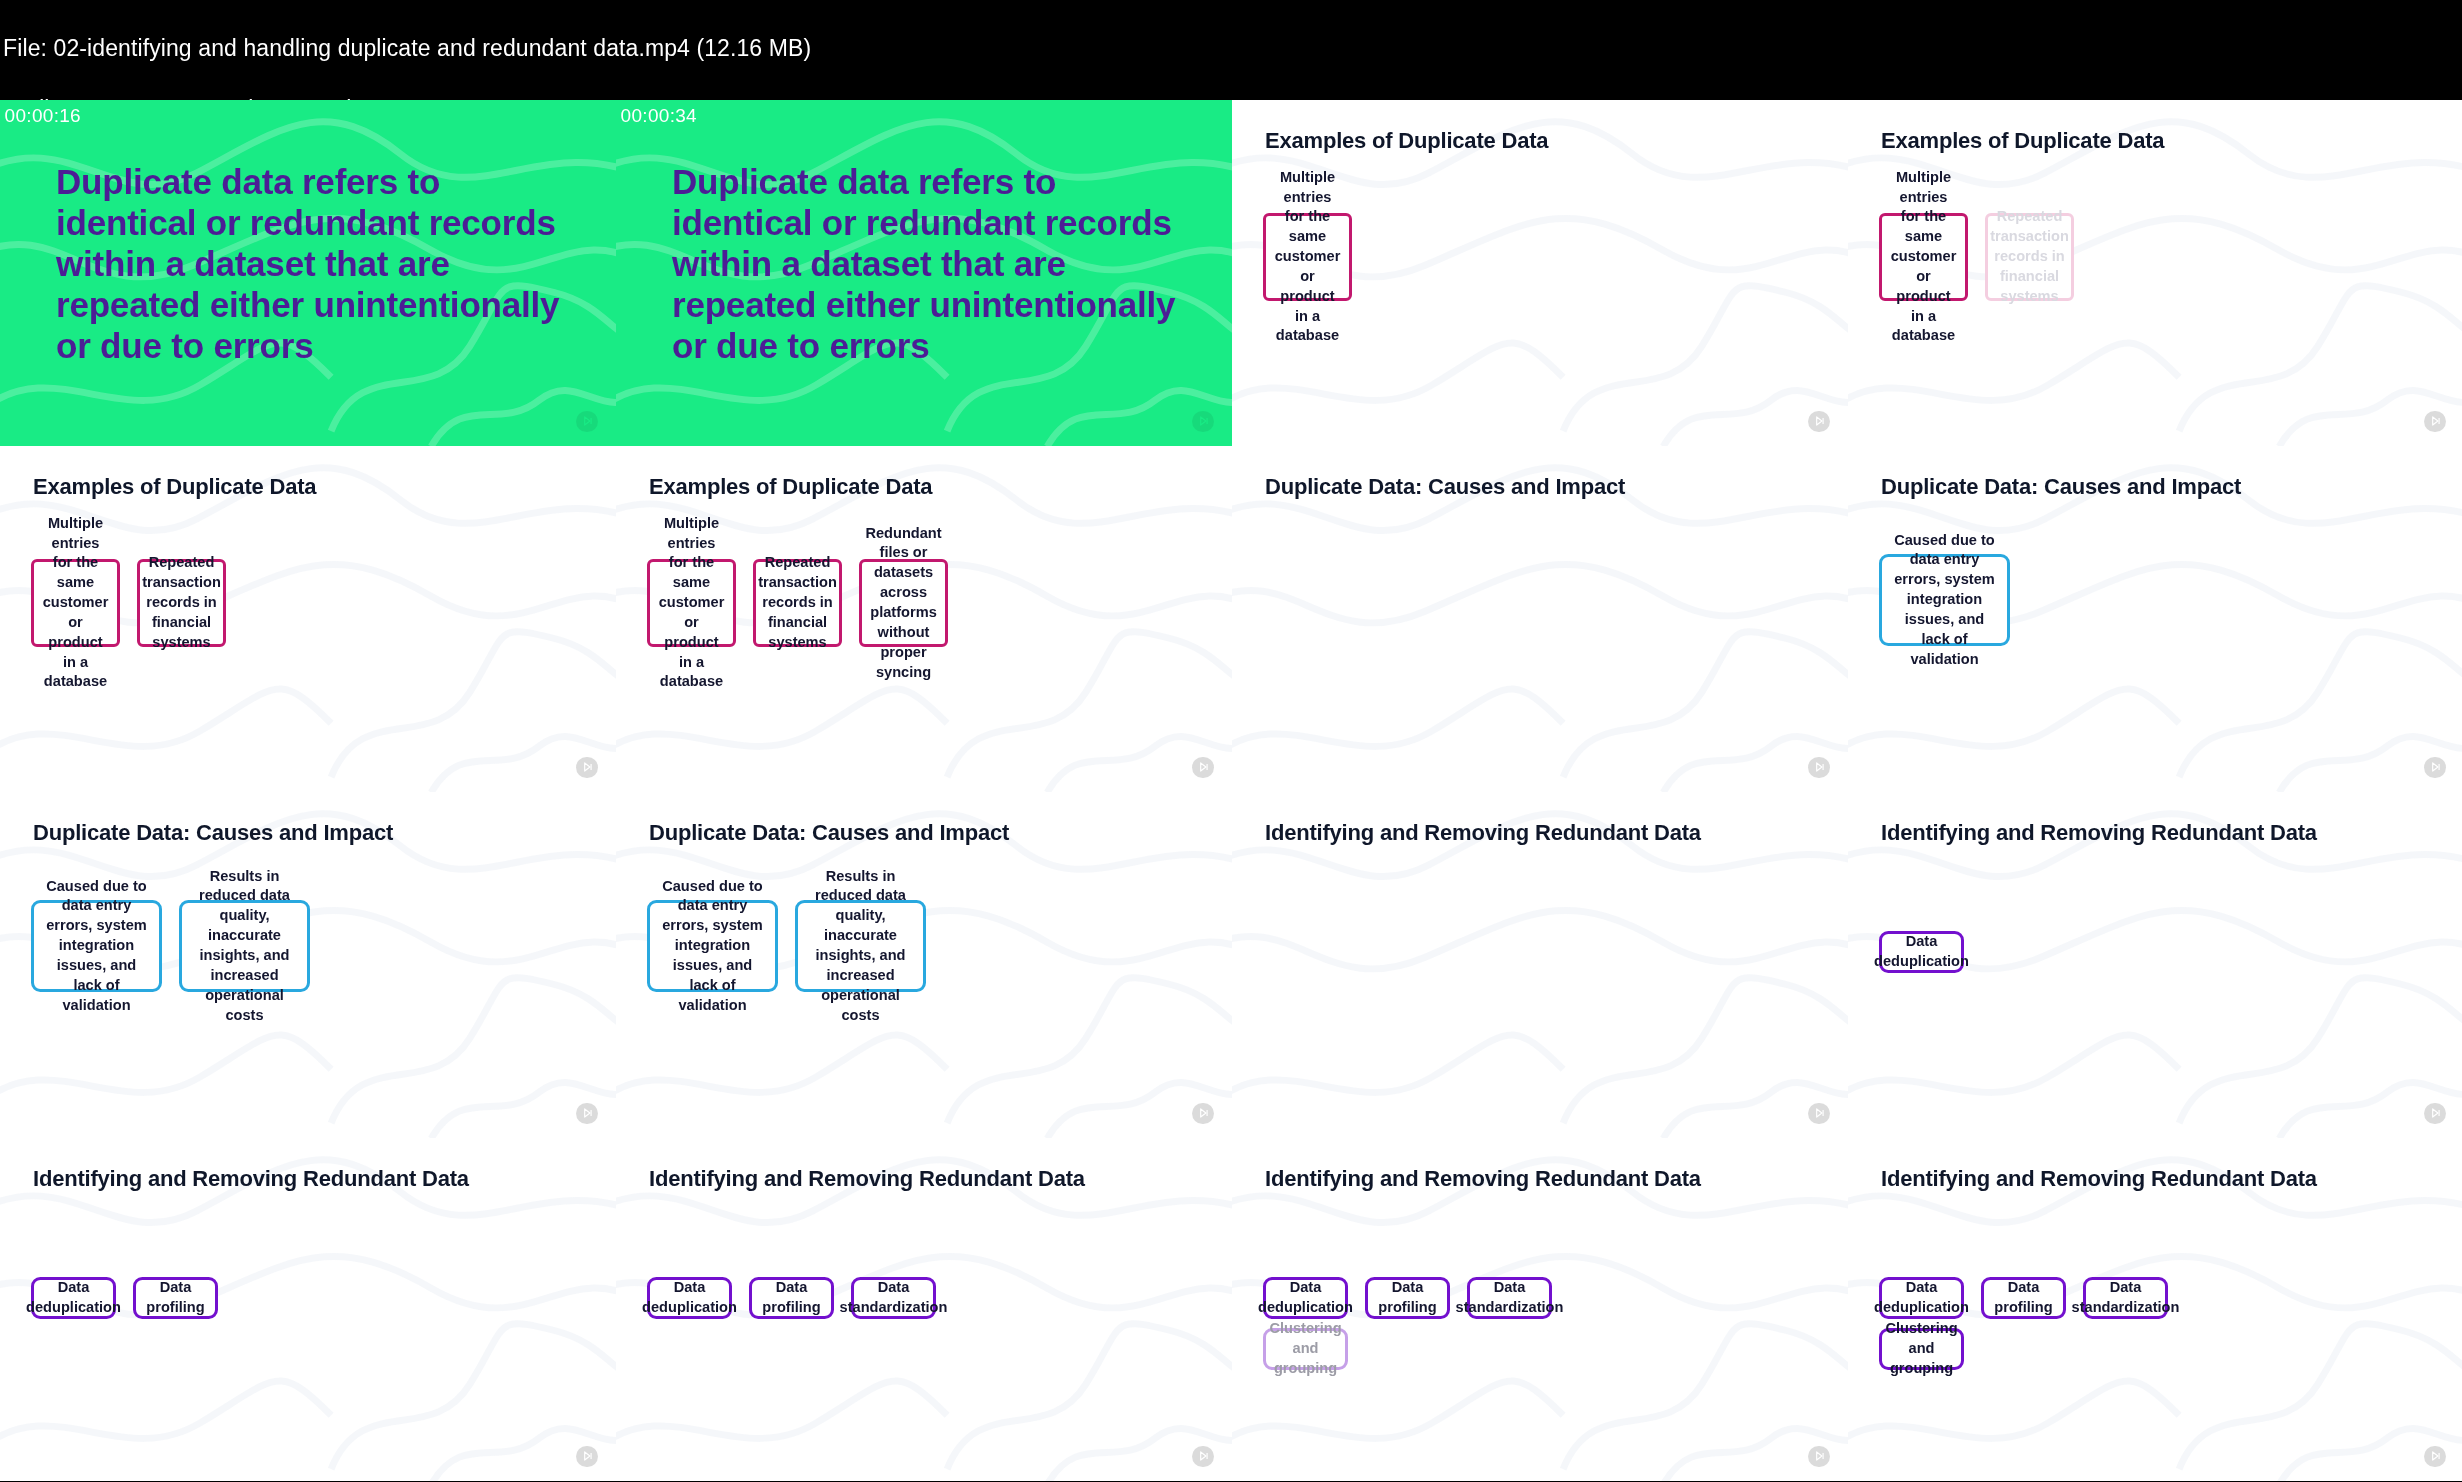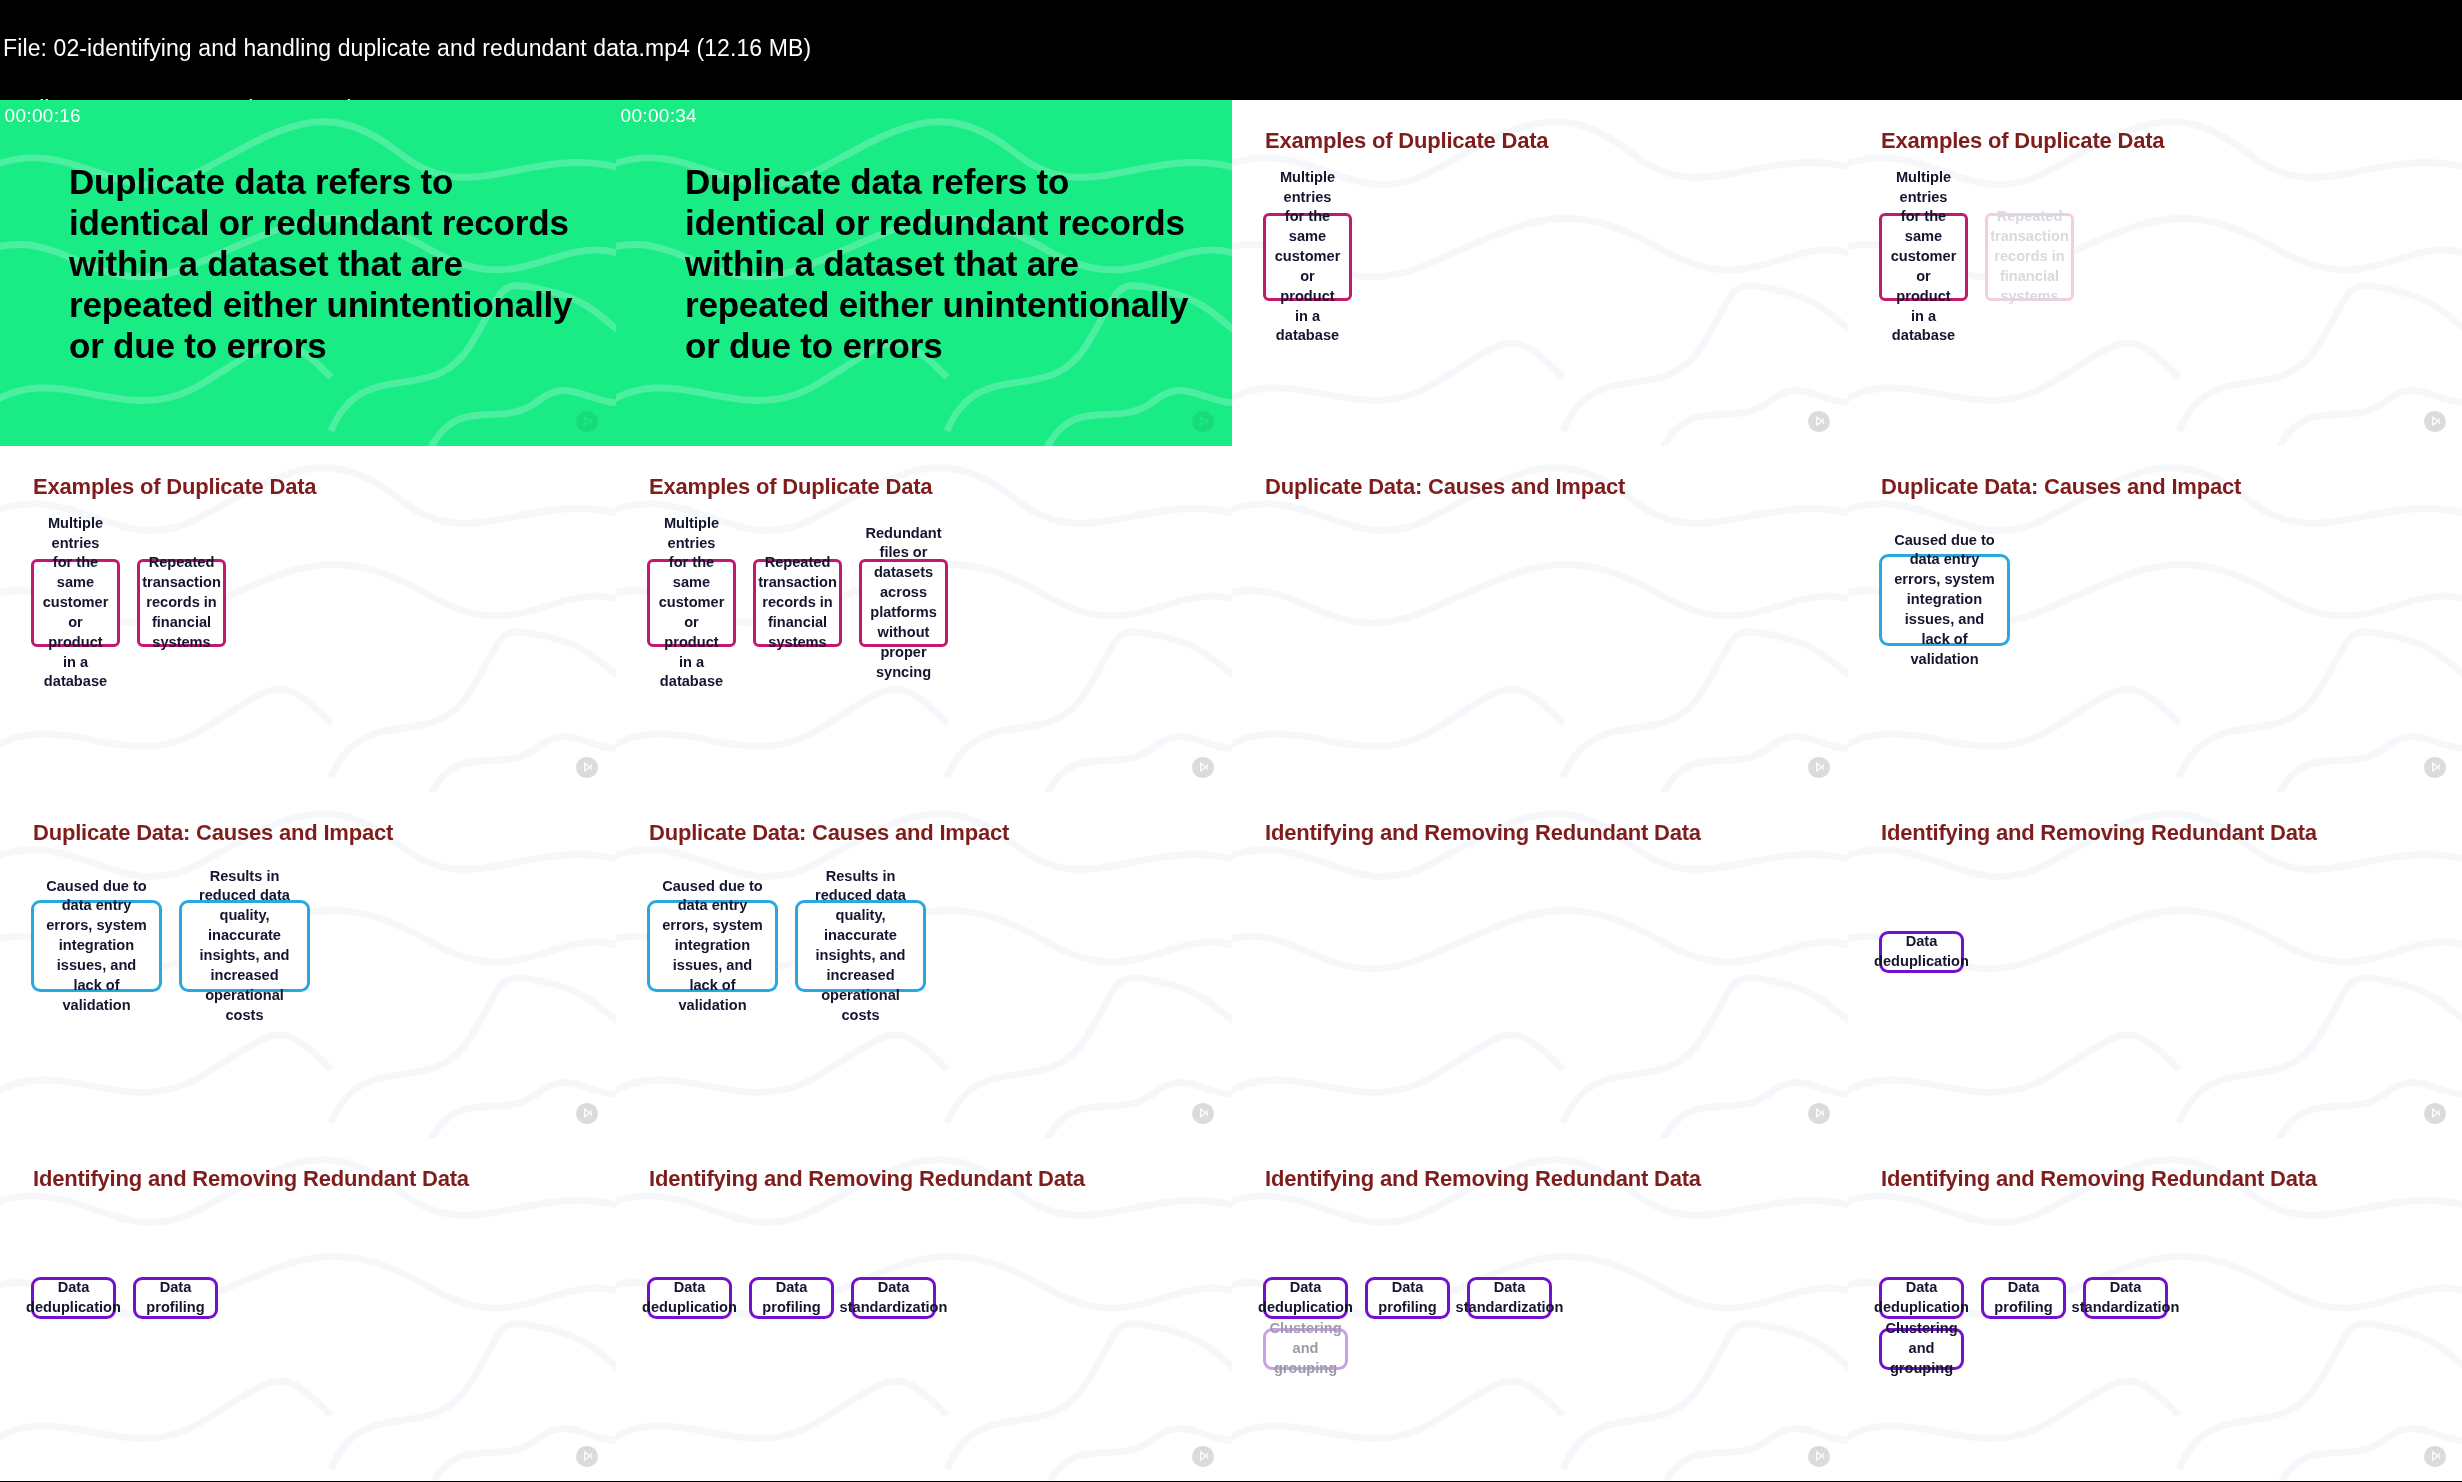--- a/index.html
+++ b/index.html
@@ -43,41 +43,41 @@
   .tex { position: absolute; inset: 0; pointer-events: none; }
 
   
   .slide-quote {
     background: #19EB85;
     width: 100%; height: 100%;
     position: relative;
   }
   .quote-text {
     position: absolute;
-    left: 69px; top: 62px;
+    left: 56px; top: 62px;
     width: 531px;
     font-size: 35px;
     line-height: 1.17;
     font-weight: bold;
-    color: #000000;
+    color: #4c1d95;
     letter-spacing: -0.2px;
   }
 
   
   .slide-diagram {
     width: 100%; height: 100%;
     position: relative;
     background: #fff;
   }
   .slide-title {
     position: absolute;
     left: 33px; top: 28px;
     font-size: 22px;
     font-weight: bold;
-    color: #7f1d1d;
+    color: #0f172a;
     letter-spacing: -0.2px;
     white-space: nowrap;
   }
   .box-row {
     position: absolute;
     left: 31px;
     display: flex;
     gap: 17px;
   }
   .box {

